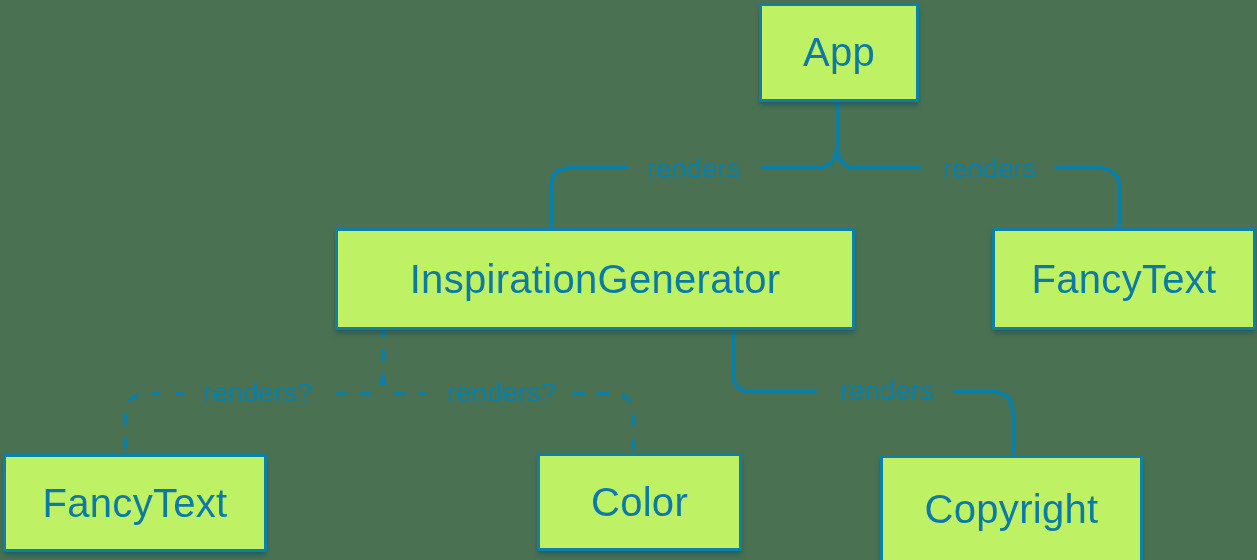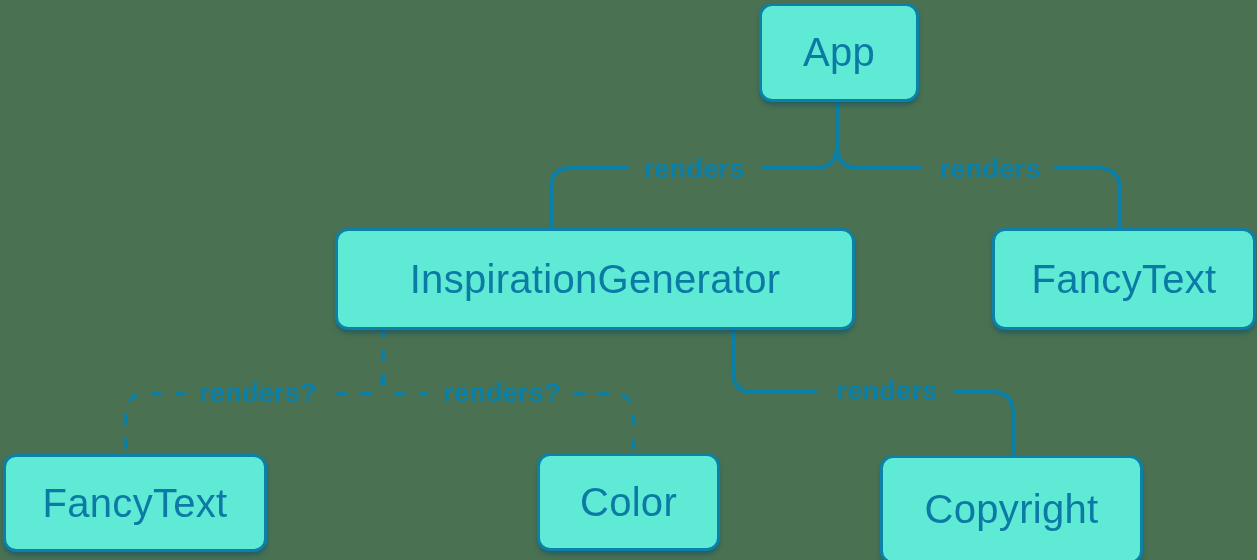--- a/index.html
+++ b/index.html
@@ -13,46 +13,46 @@
   }
   svg.edge-layer {
     position: absolute;
     left: 0; top: 0;
     width: 1257px; height: 560px;
     display: block;
   }
   .node {
     position: absolute;
     box-sizing: border-box;
-    background: #5eead4;
+    background: #bef264;
     border: 3px solid #0c80a7;
-    border-radius: 13px;
+    border-radius: 2px;
     display: flex;
     align-items: center;
     justify-content: center;
     color: #0b7ba6;
     font-size: 40px;
     letter-spacing: 0.3px;
     box-shadow: 0 4px 5px -1px rgba(5, 75, 105, 0.55);
     white-space: nowrap;
   }
   .edge-label {
     position: absolute;
     transform: translate(-50%, -50%);
     color: #0a80a8;
-    font-weight: bold;
+    font-weight: normal;
     font-size: 27px;
     letter-spacing: 0.3px;
     white-space: nowrap;
   }
   .node-app            { left: 759px;  top: 3px;   width: 160px; height: 99px;  }
   .node-inspiration    { left: 335px;  top: 228px; width: 520px; height: 102px; }
   .node-fancytext-top  { left: 992px;  top: 228px; width: 264px; height: 102px; }
   .node-fancytext-bot  { left: 3px;    top: 454px; width: 264px; height: 98px;  }
-  .node-color          { left: 537px;  top: 453px; width: 183px; height: 98px;  }
+  .node-color          { left: 537px;  top: 453px; width: 205px; height: 98px;  }
   .node-copyright      { left: 880px;  top: 455px; width: 263px; height: 109px;  }
   .lbl-renders-left      { left: 694px; top: 169px; }
   .lbl-renders-right     { left: 990px; top: 169px; }
   .lbl-rendersq-left     { left: 258px; top: 393px; }
   .lbl-rendersq-right    { left: 502px; top: 393px; }
   .lbl-renders-copyright { left: 887px; top: 391px; }
 </style>
 </head>
 <body>
 

